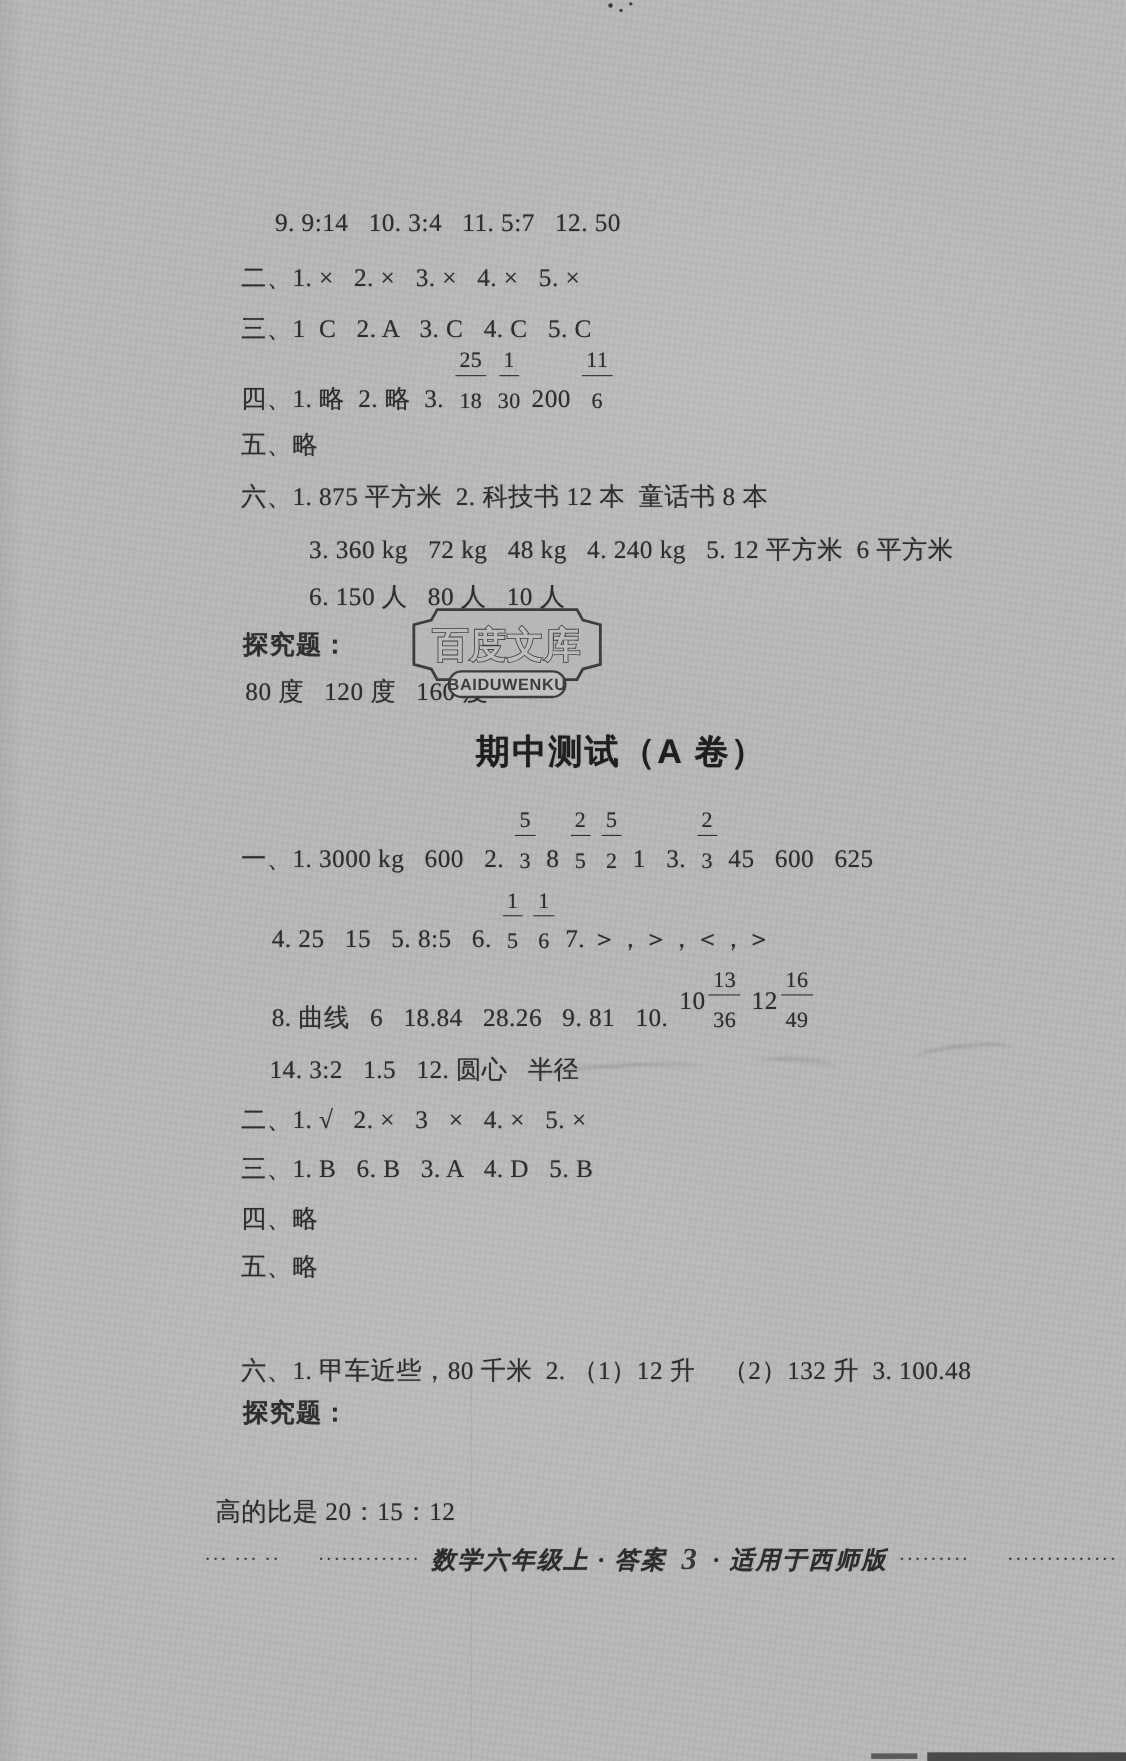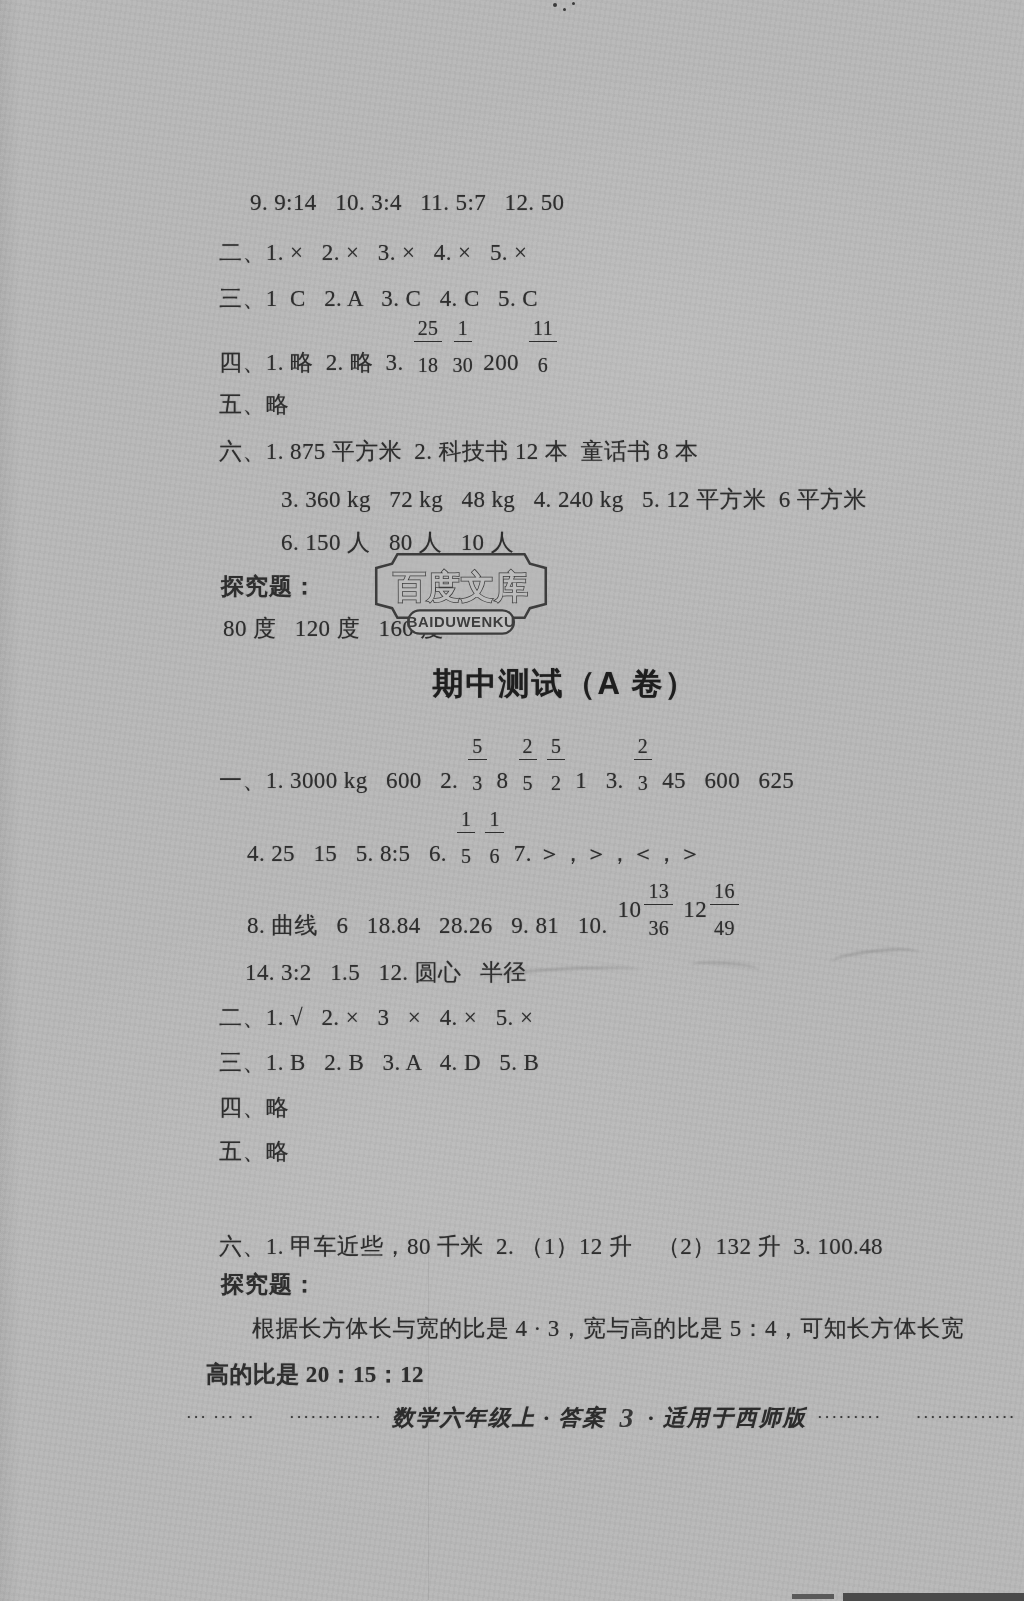--- a/index.html
+++ b/index.html
@@ -78,27 +78,26 @@
     <text class="en" x="84" y="72" text-anchor="middle">BAIDUWENKU</text>
   </svg>
 
   <div class="line title" style="left:565px;top:671px;">期中测试（A 卷）</div>
 
   <div class="line tline" style="left:219px;top:742px;height:52px;"><span class="tk">一、1. 3000 kg   600   2.</span><span class="mix"><span class="frac"><span class="num">5</span><span class="den">3</span></span></span><span class="tk">8</span><span class="mix"><span class="frac"><span class="num">2</span><span class="den">5</span></span></span><span class="mix"><span class="frac"><span class="num">5</span><span class="den">2</span></span></span><span class="tk">1   3.</span><span class="mix"><span class="frac"><span class="num">2</span><span class="den">3</span></span></span><span class="tk">45   600   625</span></div>
   <div class="line tline" style="left:247px;top:815px;height:52px;"><span class="tk">4. 25   15   5. 8:5   6.</span><span class="mix"><span class="frac"><span class="num">1</span><span class="den">5</span></span></span><span class="mix"><span class="frac"><span class="num">1</span><span class="den">6</span></span></span><span class="tk">7. ＞，＞，＜，＞</span></div>
   <div class="line tline" style="left:247px;top:887px;height:52px;"><span class="tk">8. 曲线   6   18.84   28.26   9. 81   10.</span><span class="mix"><span class="whole">10</span><span class="frac"><span class="num">13</span><span class="den">36</span></span></span><span class="mix"><span class="whole">12</span><span class="frac"><span class="num">16</span><span class="den">49</span></span></span></div>
   <div class="line" style="left:245px;top:960px;">14. 3:2   1.5   12. 圆心   半径</div>
   <div class="line" style="left:219px;top:1005px;">二、1. √   2. ×   3   ×   4. ×   5. ×</div>
-  <div class="line" style="left:219px;top:1050px;">三、1. B   2. B   3. A   4. D   5. B</div>
+  <div class="line" style="left:219px;top:1050px;">三、1. B   6. B   3. A   4. D   5. B</div>
   <div class="line" style="left:219px;top:1095px;text-align:right;">四、略</div>
   <div class="line" style="left:219px;top:1139px;">五、略</div>
   <div class="line" style="left:219px;top:1234px;">六、1. 甲车近些，80 千米  2. （1）12 升    （2）132 升  3. 100.48</div>
   <div class="line boldlabel" style="left:221px;top:1272px;">探究题：</div>
-  <div class="line" style="left:252px;top:1316px;">根据长方体长与宽的比是 4 · 3，宽与高的比是 5：4，可知长方体长宽</div>
-  <div class="line" style="left:206px;top:1362px;font-weight:bold;">高的比是 20：15：12</div>
+  <div class="line" style="left:196px;top:1362px;">高的比是 20：15：12</div>
 
   <div class="smudge" style="left:480px;top:968px;width:160px;height:12px;transform:rotate(-3deg);"></div>
   <div class="smudge" style="left:690px;top:962px;width:70px;height:10px;transform:rotate(4deg);"></div>
   <div class="smudge" style="left:830px;top:950px;width:90px;height:14px;transform:rotate(-6deg);"></div>
 
   <div class="footer">
     <span class="dots">··· ··· ··</span>
     <span class="grow" style="max-width:60px;"></span>
     <span class="dots">·············</span>
     <span class="ftext">数学六年级上 · 答案</span>

